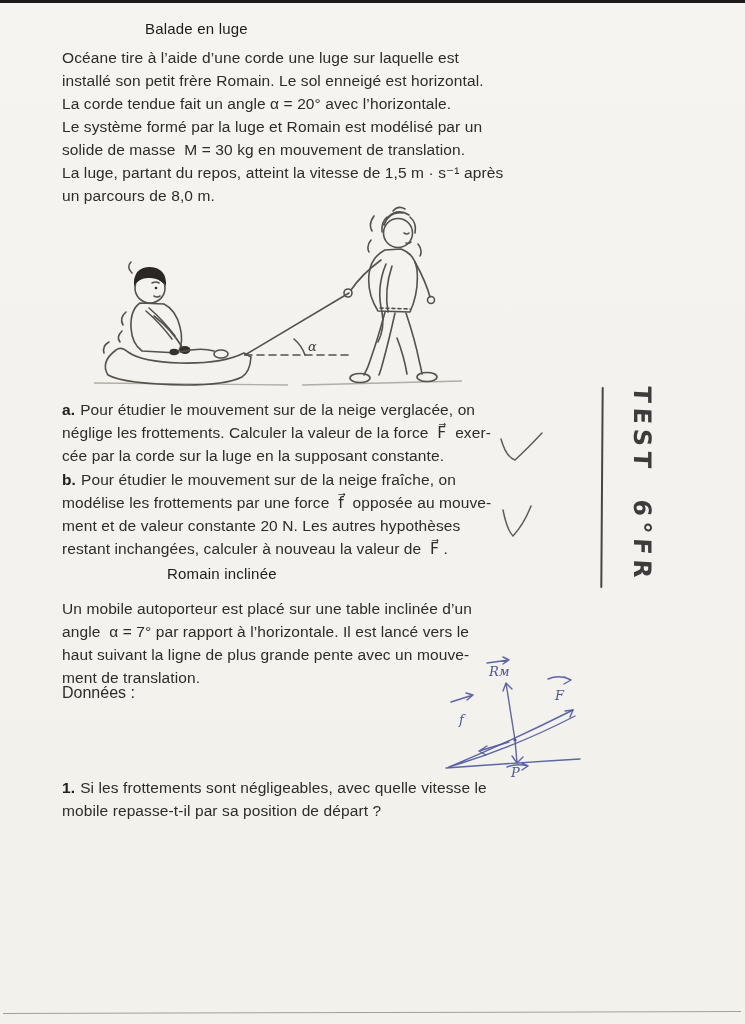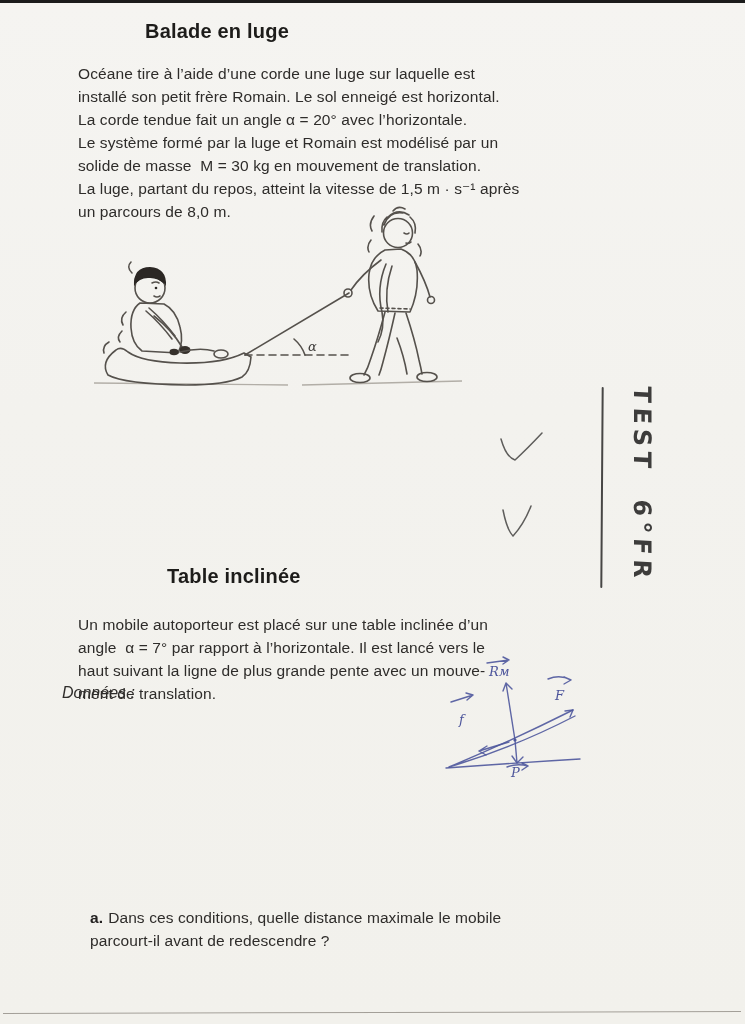--- a/index.html
+++ b/index.html
@@ -8,30 +8,30 @@
     width:745px;height:1024px;
     margin:0 auto;
     background:linear-gradient(180deg,#f5f4f1 0%,#f3f2ee 40%,#f2f1ec 100%);
     overflow:hidden;
     font-family:"Liberation Sans","DejaVu Sans",sans-serif;
     color:#2e2c2a;
   }
   .scan-edge-top{position:absolute;left:0;top:0;width:100%;height:3px;background:#1b1b1b;}
   .scan-edge-bottom{position:absolute;left:3px;top:1012px;width:738px;height:1px;background:#a39f98;transform:rotate(-0.15deg);}
   .tx{
-    position:absolute;margin:16px;
+    position:absolute;margin:0;
     font-size:15.5px;line-height:23px;
     white-space:pre;letter-spacing:0.1px;
   }
   .mk{font-weight:bold;padding-right:5px;color:#232120;}
   .h-title{
     position:absolute;margin:0;
-    font-size:20px;font-weight:bold;color:#1d1c1a;letter-spacing:0.2px;
+    font-size:15px;font-weight:normal;color:#1d1c1a;letter-spacing:0.2px;
   }
-  .dheading{position:absolute;margin:0;font-size:16px;font-style:italic;color:#2e2c2a;}
+  .dheading{position:absolute;margin:0;font-size:16px;color:#2e2c2a;}
   .side-line{position:absolute;left:601px;top:387px;width:2px;height:201px;background:#474645;border-radius:1px;transform:rotate(0.4deg);}
   .side-note{
     position:absolute;left:656px;top:387px;
     transform:rotate(90deg) skewX(-3deg);transform-origin:0 0;
     font-family:"DejaVu Sans",sans-serif;font-weight:600;
     font-size:24px;letter-spacing:5px;white-space:pre;color:#3d3c3b;
   }
   svg{position:absolute;overflow:visible;}
   .sketch{stroke:#55514c;stroke-width:1.6;fill:none;stroke-linecap:round;stroke-linejoin:round;}
   .pen{stroke:#4e569c;stroke-width:1.4;fill:none;stroke-linecap:round;stroke-linejoin:round;opacity:.9;}
@@ -94,33 +94,40 @@
       <path d="M 327 62 Q 338 82 342 97" class="sketch"></path>
       <circle cx="343" cy="100" r="3.5" fill="#f4f2ee" class="sketch" stroke-width="1.2"></circle>
       <path d="M 298 64 Q 288 88 294 112 Q 297 128 290 142 M 304 66 Q 296 90 300 112" class="sketch" stroke-width="1.2"></path>
       <path d="M 297 112 Q 290 138 283 158 Q 280 168 276 175 M 307 113 Q 301 140 295 162 Q 293 170 291 175 M 318 113 Q 327 140 331 160 Q 333 168 334 174 M 309 138 Q 316 156 319 174" class="sketch"></path>
       <ellipse cx="272" cy="178" rx="10" ry="4.5" fill="#f4f2ee" class="sketch" stroke-width="1.3"></ellipse>
       <ellipse cx="339" cy="177" rx="10" ry="4.5" fill="#f4f2ee" class="sketch" stroke-width="1.3"></ellipse>
       <path d="M 286 16 q -6 8 -2 15 M 283 40 q -5 6 -2 12 M 330 44 q 5 6 2 12" class="sketch" stroke-width="1.1"></path>
     </g>
   </svg>
 
+  <p class="tx" style="left:62px;top:398px"><b class="mk">a.</b><span>Pour étudier le mouvement sur de la neige verglacée, on
+néglige les frottements. Calculer la valeur de la force  F⃗  exer-
+cée par la corde sur la luge en la supposant constante.</span></p>
 
+  <p class="tx" style="left:62px;top:468px"><b class="mk">b.</b><span>Pour étudier le mouvement sur de la neige fraîche, on
+modélise les frottements par une force  f⃗  opposée au mouve-
+ment et de valeur constante 20 N. Les autres hypothèses
+restant inchangées, calculer à nouveau la valeur de  F⃗ .</span></p>
 
   <svg style="left:498px;top:430px" width="48" height="36" viewBox="0 0 48 36">
     <path d="M 3 9 Q 8 27 17 30 Q 29 19 44 3" class="pencil"></path>
   </svg>
   <svg style="left:499px;top:503px" width="36" height="42" viewBox="0 0 36 42">
     <path d="M 4 7 Q 8 27 14 33 Q 25 21 32 3" class="pencil"></path>
   </svg>
 
   <div class="side-line"></div>
   <div class="side-note">TEST  6°FR</div>
 
-  <h2 class="h-title" style="left:167px;top:565px">Table inclinée</h2>
+  <h2 class="h-title" style="left:167px;top:565px">Romain inclinée</h2>
 
   <p class="tx" style="left:62px;top:597px">Un mobile autoporteur est placé sur une table inclinée d’un
 angle  α = 7° par rapport à l’horizontale. Il est lancé vers le
 haut suivant la ligne de plus grande pente avec un mouve-
 ment de translation.</p>
 
   <p class="dheading" style="left:62px;top:684px">Données :</p>
 
   <svg style="left:443px;top:650px" width="142" height="128" viewBox="0 0 142 128">
     <path d="M 3 118 Q 70 113 137 109" class="pen"></path>
@@ -133,18 +140,18 @@
     <text x="46" y="26" class="pen-label">Rм</text>
     <path d="M 44 13 L 66 10 M 66 10 l -6 -3 M 66 10 l -6 4" class="pen" stroke-width="1.1"></path>
     <text x="112" y="50" class="pen-label" font-size="15">F</text>
     <path d="M 105 29 Q 117 24 128 30 M 128 30 l -7 -3 M 128 30 l -7 4" class="pen" stroke-width="1.1"></path>
     <text x="16" y="74" class="pen-label" font-size="16">f</text>
     <path d="M 8 52 L 30 45 M 30 45 l -7 -2 M 30 45 l -6 5" class="pen" stroke-width="1.1"></path>
     <text x="68" y="127" class="pen-label">P</text>
     <path d="M 64 117 Q 74 113 85 116 M 85 116 l -6 -3 M 85 116 l -6 4" class="pen" stroke-width="1.1"></path>
   </svg>
 
+  <p class="tx" style="left:62px;top:776px"><b class="mk">1.</b><span>Si les frottements sont négligeables, avec quelle vitesse le
+mobile repasse-t-il par sa position de départ ?</span></p>
 
 
-  <p class="tx" style="left:74px;top:890px"><b class="mk">a.</b><span>Dans ces conditions, quelle distance maximale le mobile
-parcourt-il avant de redescendre ?</span></p>
 
 </div>
 
 </body></html>

